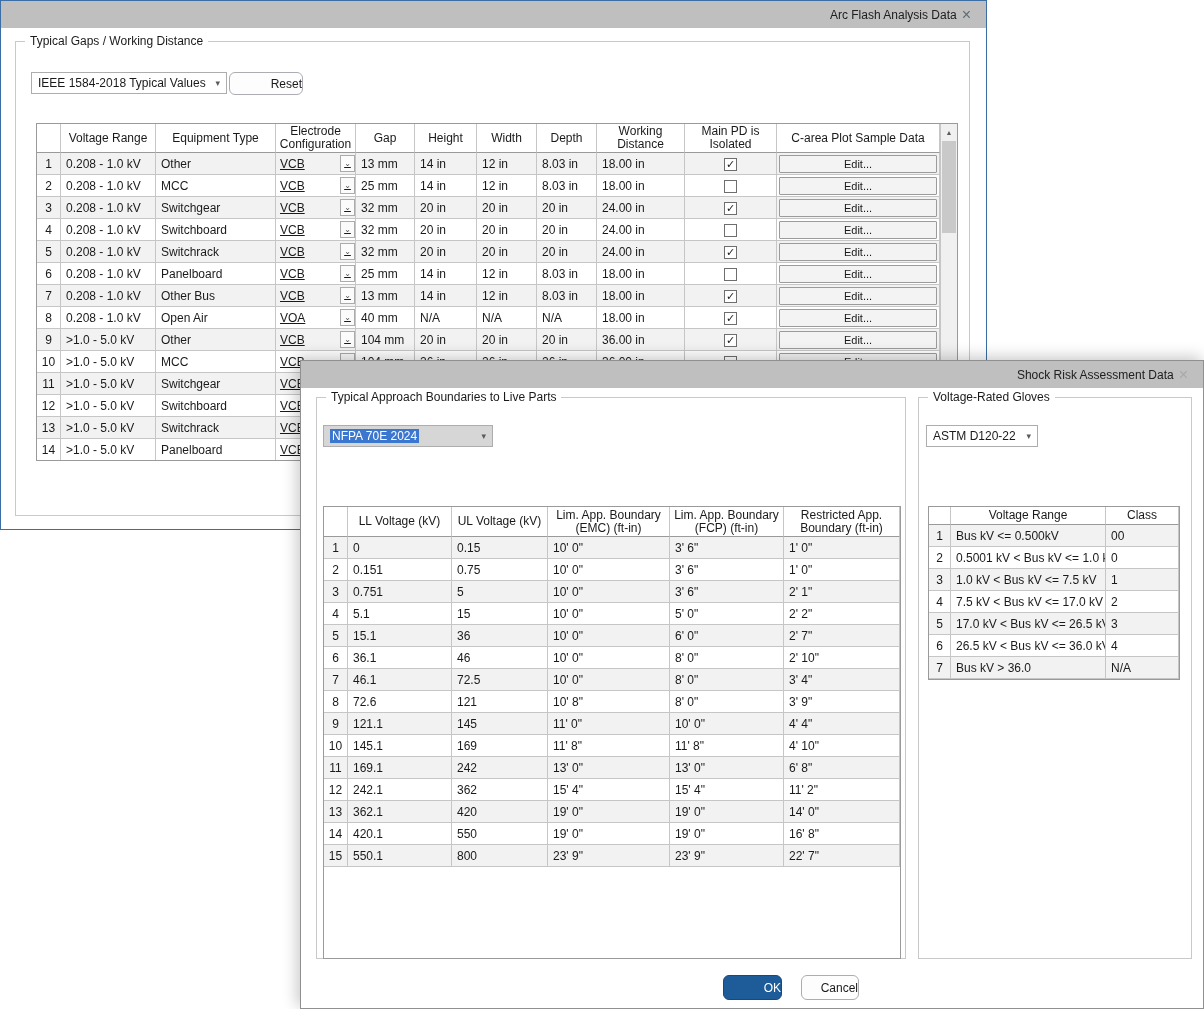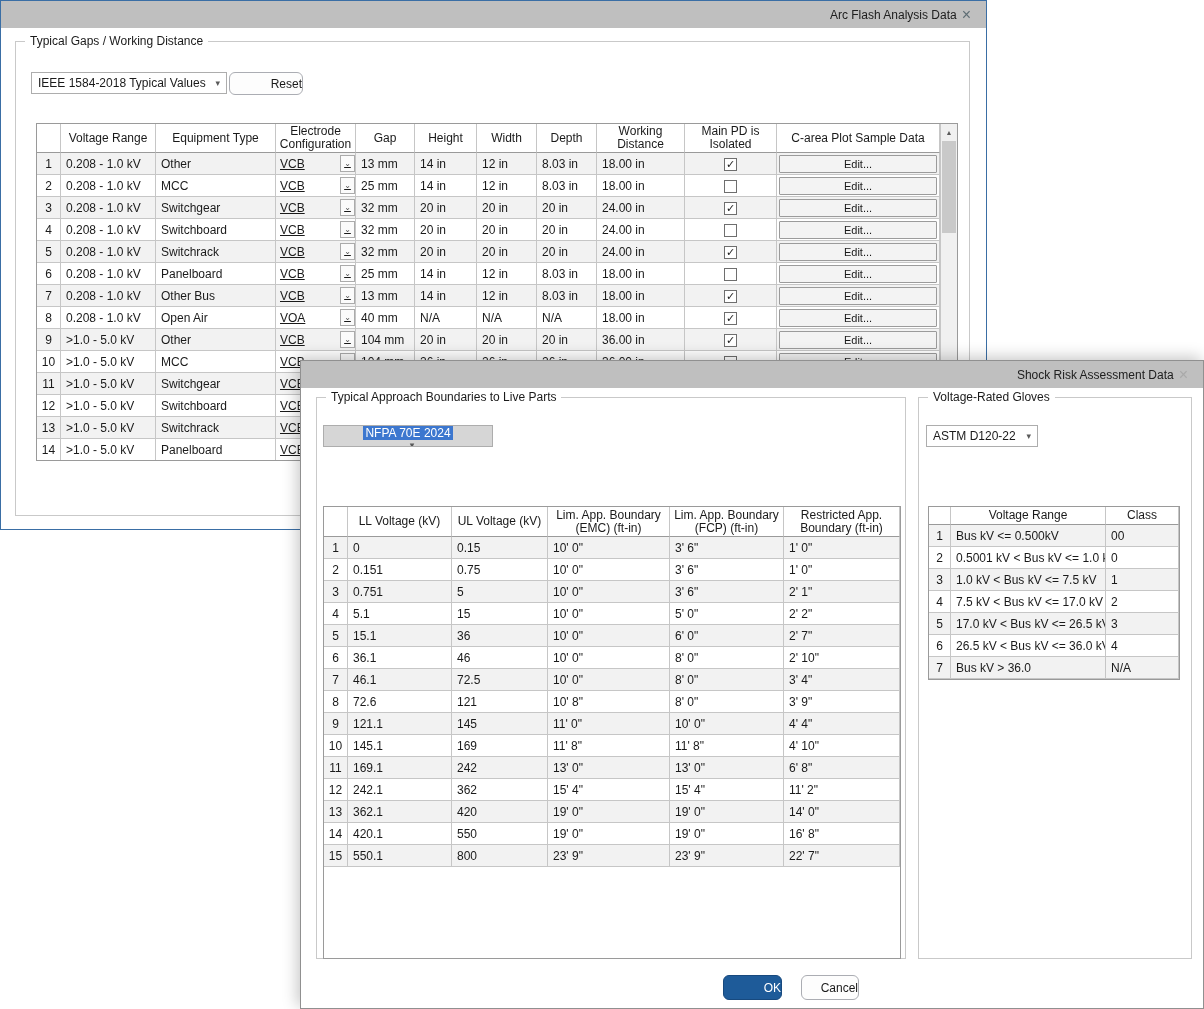--- a/index.html
+++ b/index.html
@@ -13,21 +13,21 @@
   .titlebar { position:absolute; left:0; top:0; right:0; height:27px; background:#bfbfbf; display:flex; align-items:center; padding:0 10px; }
   .titlebar .title { flex:1; font-size:12px; color:#202020;text-align:right; }
   .titlebar .close { font-size:16px; line-height:16px; padding:0 5px; color:#5e6d74; }
   .dialog.front .titlebar .close { color:#a9a9a9; }
 
   .groupbox { position:absolute; border:1px solid #c9c9c9; background:#ffffff; }
   .group-label { position:absolute; top:-8px; left:9px; background:#ffffff; padding:0 5px; font-size:12px; white-space:nowrap; }
 
   .combo { position:absolute; height:22px; border:1px solid #adadad; background:#ffffff; display:flex; align-items:center; justify-content:space-between; padding:0 6px; overflow:hidden; white-space:nowrap; }
   .combo .chev { font-size:9px; color:#5a5a5a; margin-left:8px; }
-  .combo.selected { background:#d6d6d6;flex-direction:column; }
+  .combo.selected { background:#d6d6d6; }
   .combo.selected .combo-text { background:#3c77cf; color:#ffffff; padding:0 2px; }
 
   .btn { position:absolute; border:1px solid #abadb3; background:#fdfdfd; border-radius:6px; font-size:12px; font-family:inherit; color:#1a1a1a; text-align:right; }
   .btn.primary { background:#1e5b99; border-color:#17497e; color:#ffffff; }
 
   .grid { position:absolute; border:1px solid #9a9a9a; background:#ffffff; overflow:hidden; }
   table { border-collapse:separate; border-spacing:0; table-layout:fixed; background:#ffffff; }
   th, td { border-right:1px solid #c6c6c6; border-bottom:1px solid #c6c6c6; font-size:12px; font-weight:normal; padding:0 5px; overflow:hidden; white-space:nowrap; text-align:left; vertical-align:middle; background:#ffffff; }
   th { text-align:center; white-space:pre-line; line-height:13px; padding:1px 2px; background:#ffffff; border-bottom:1px solid #9a9a9a; }
   td { height:22px; }

